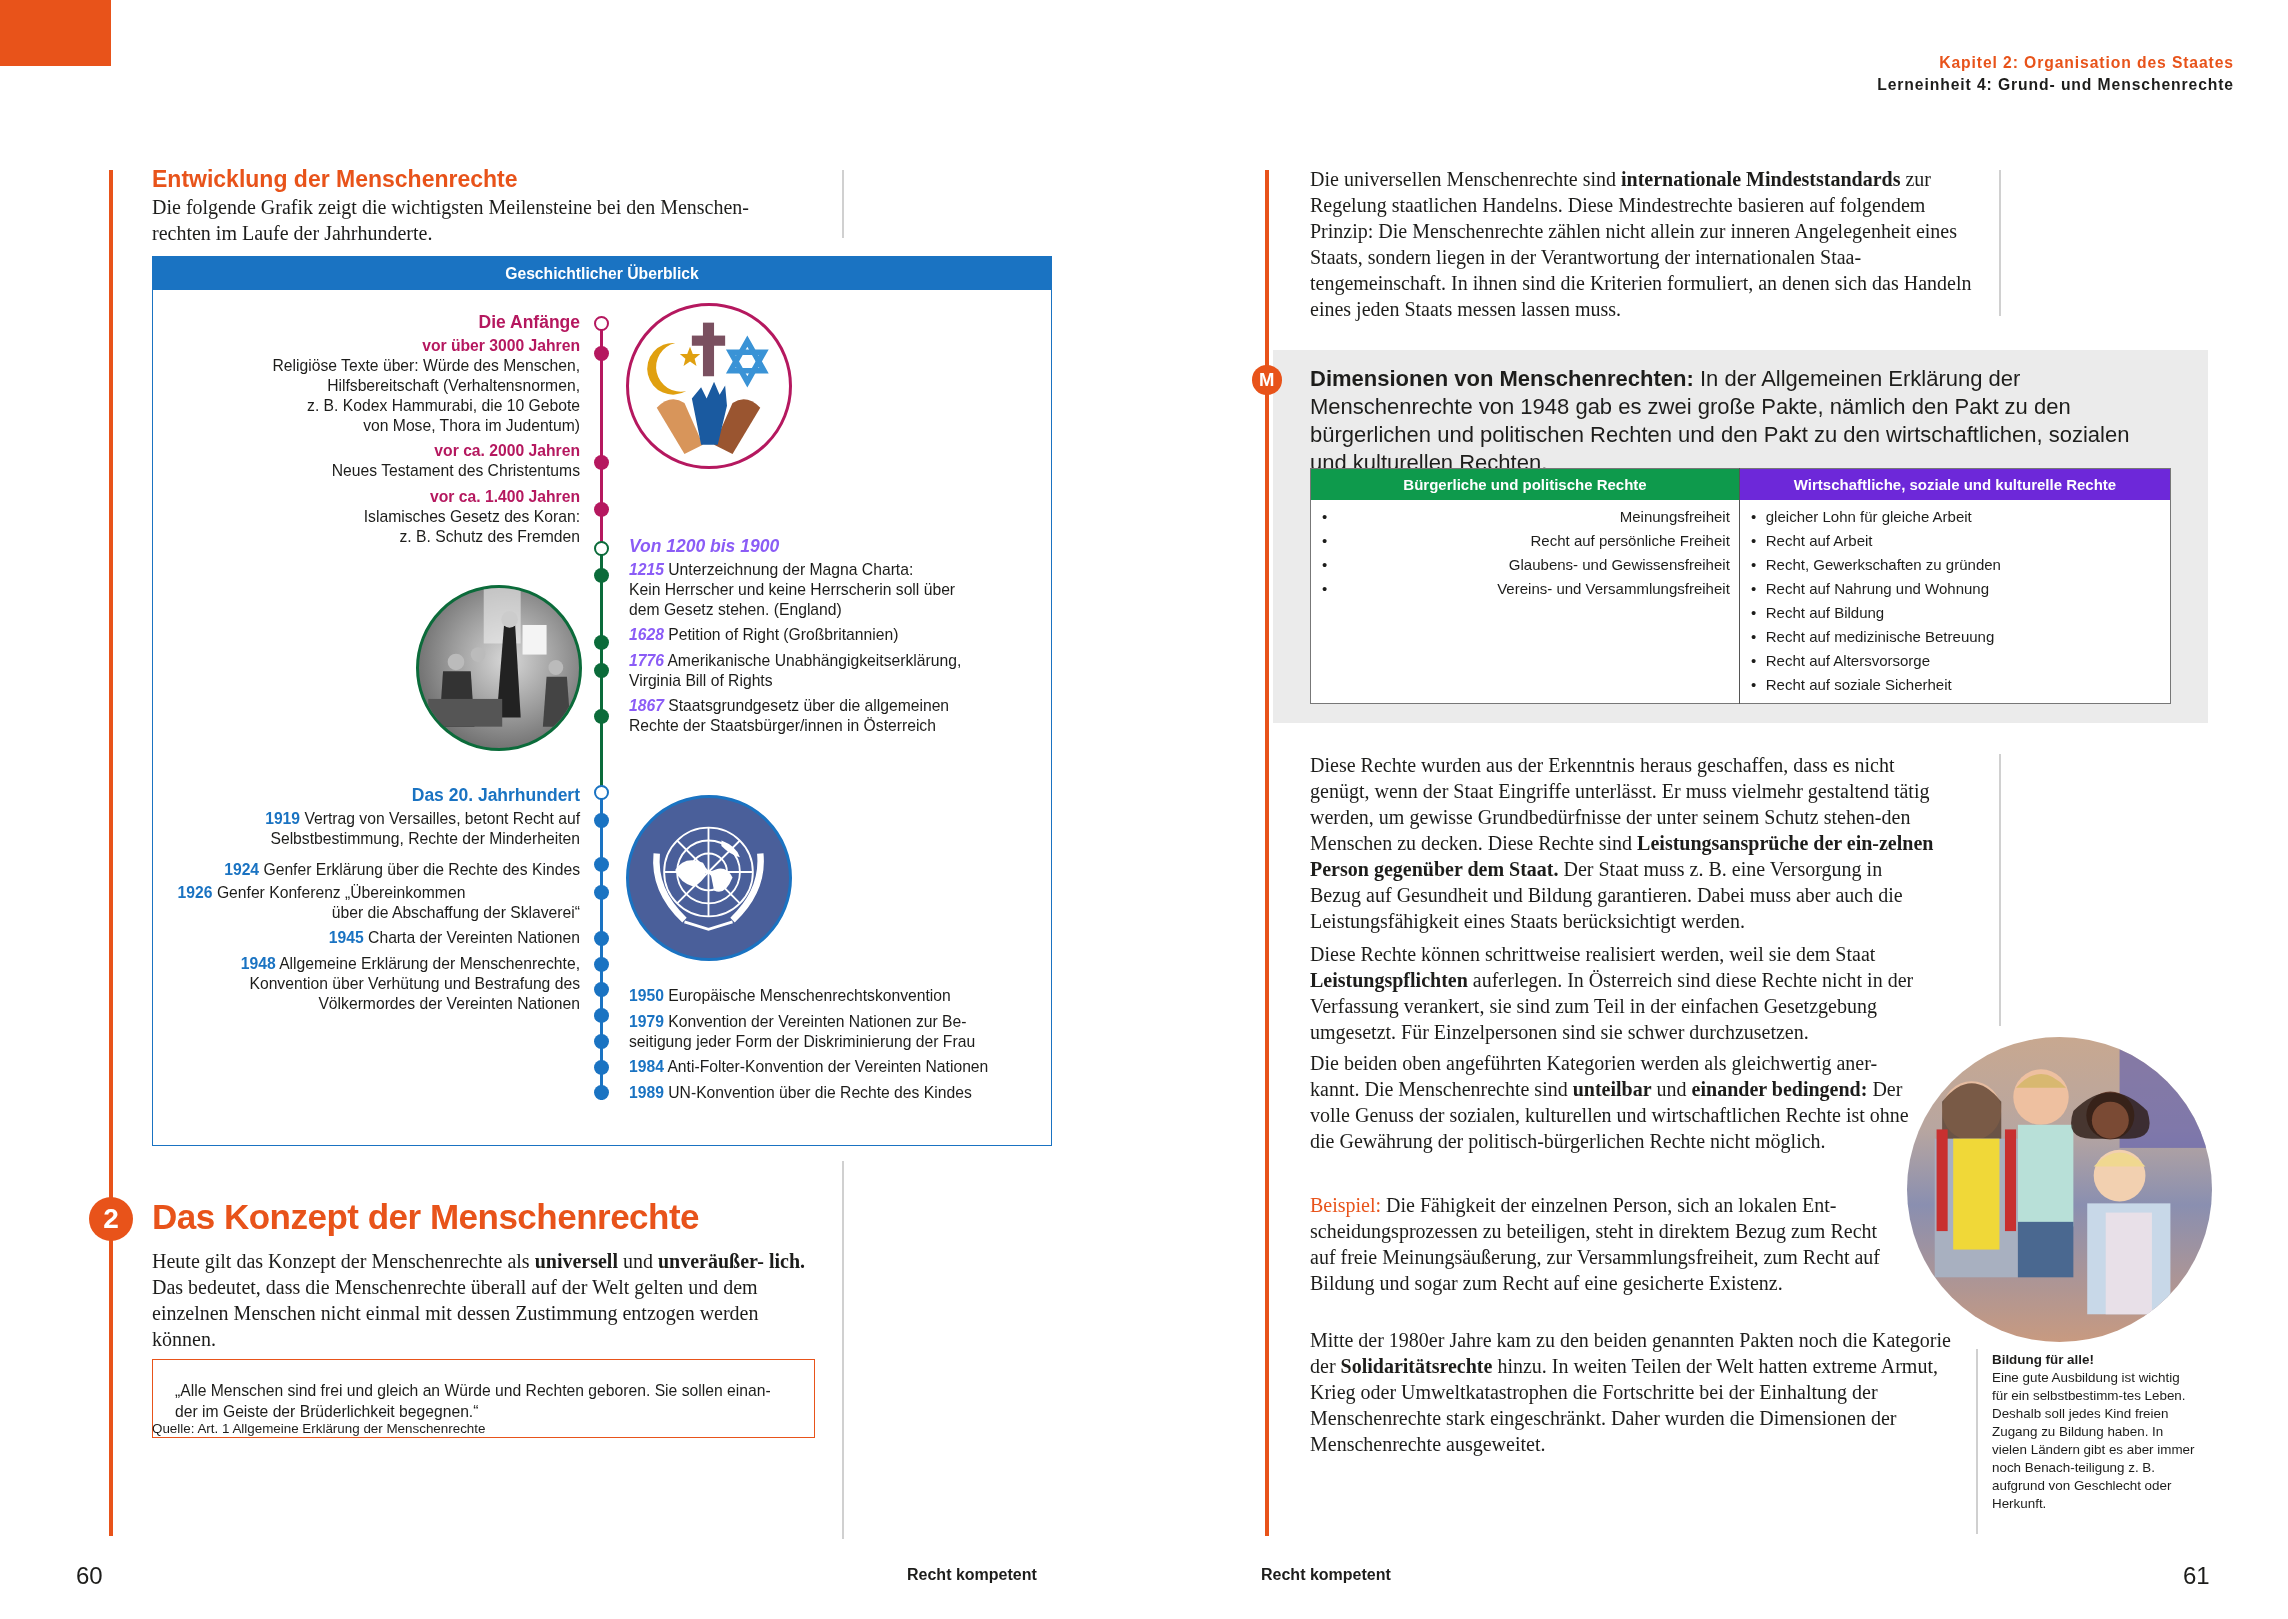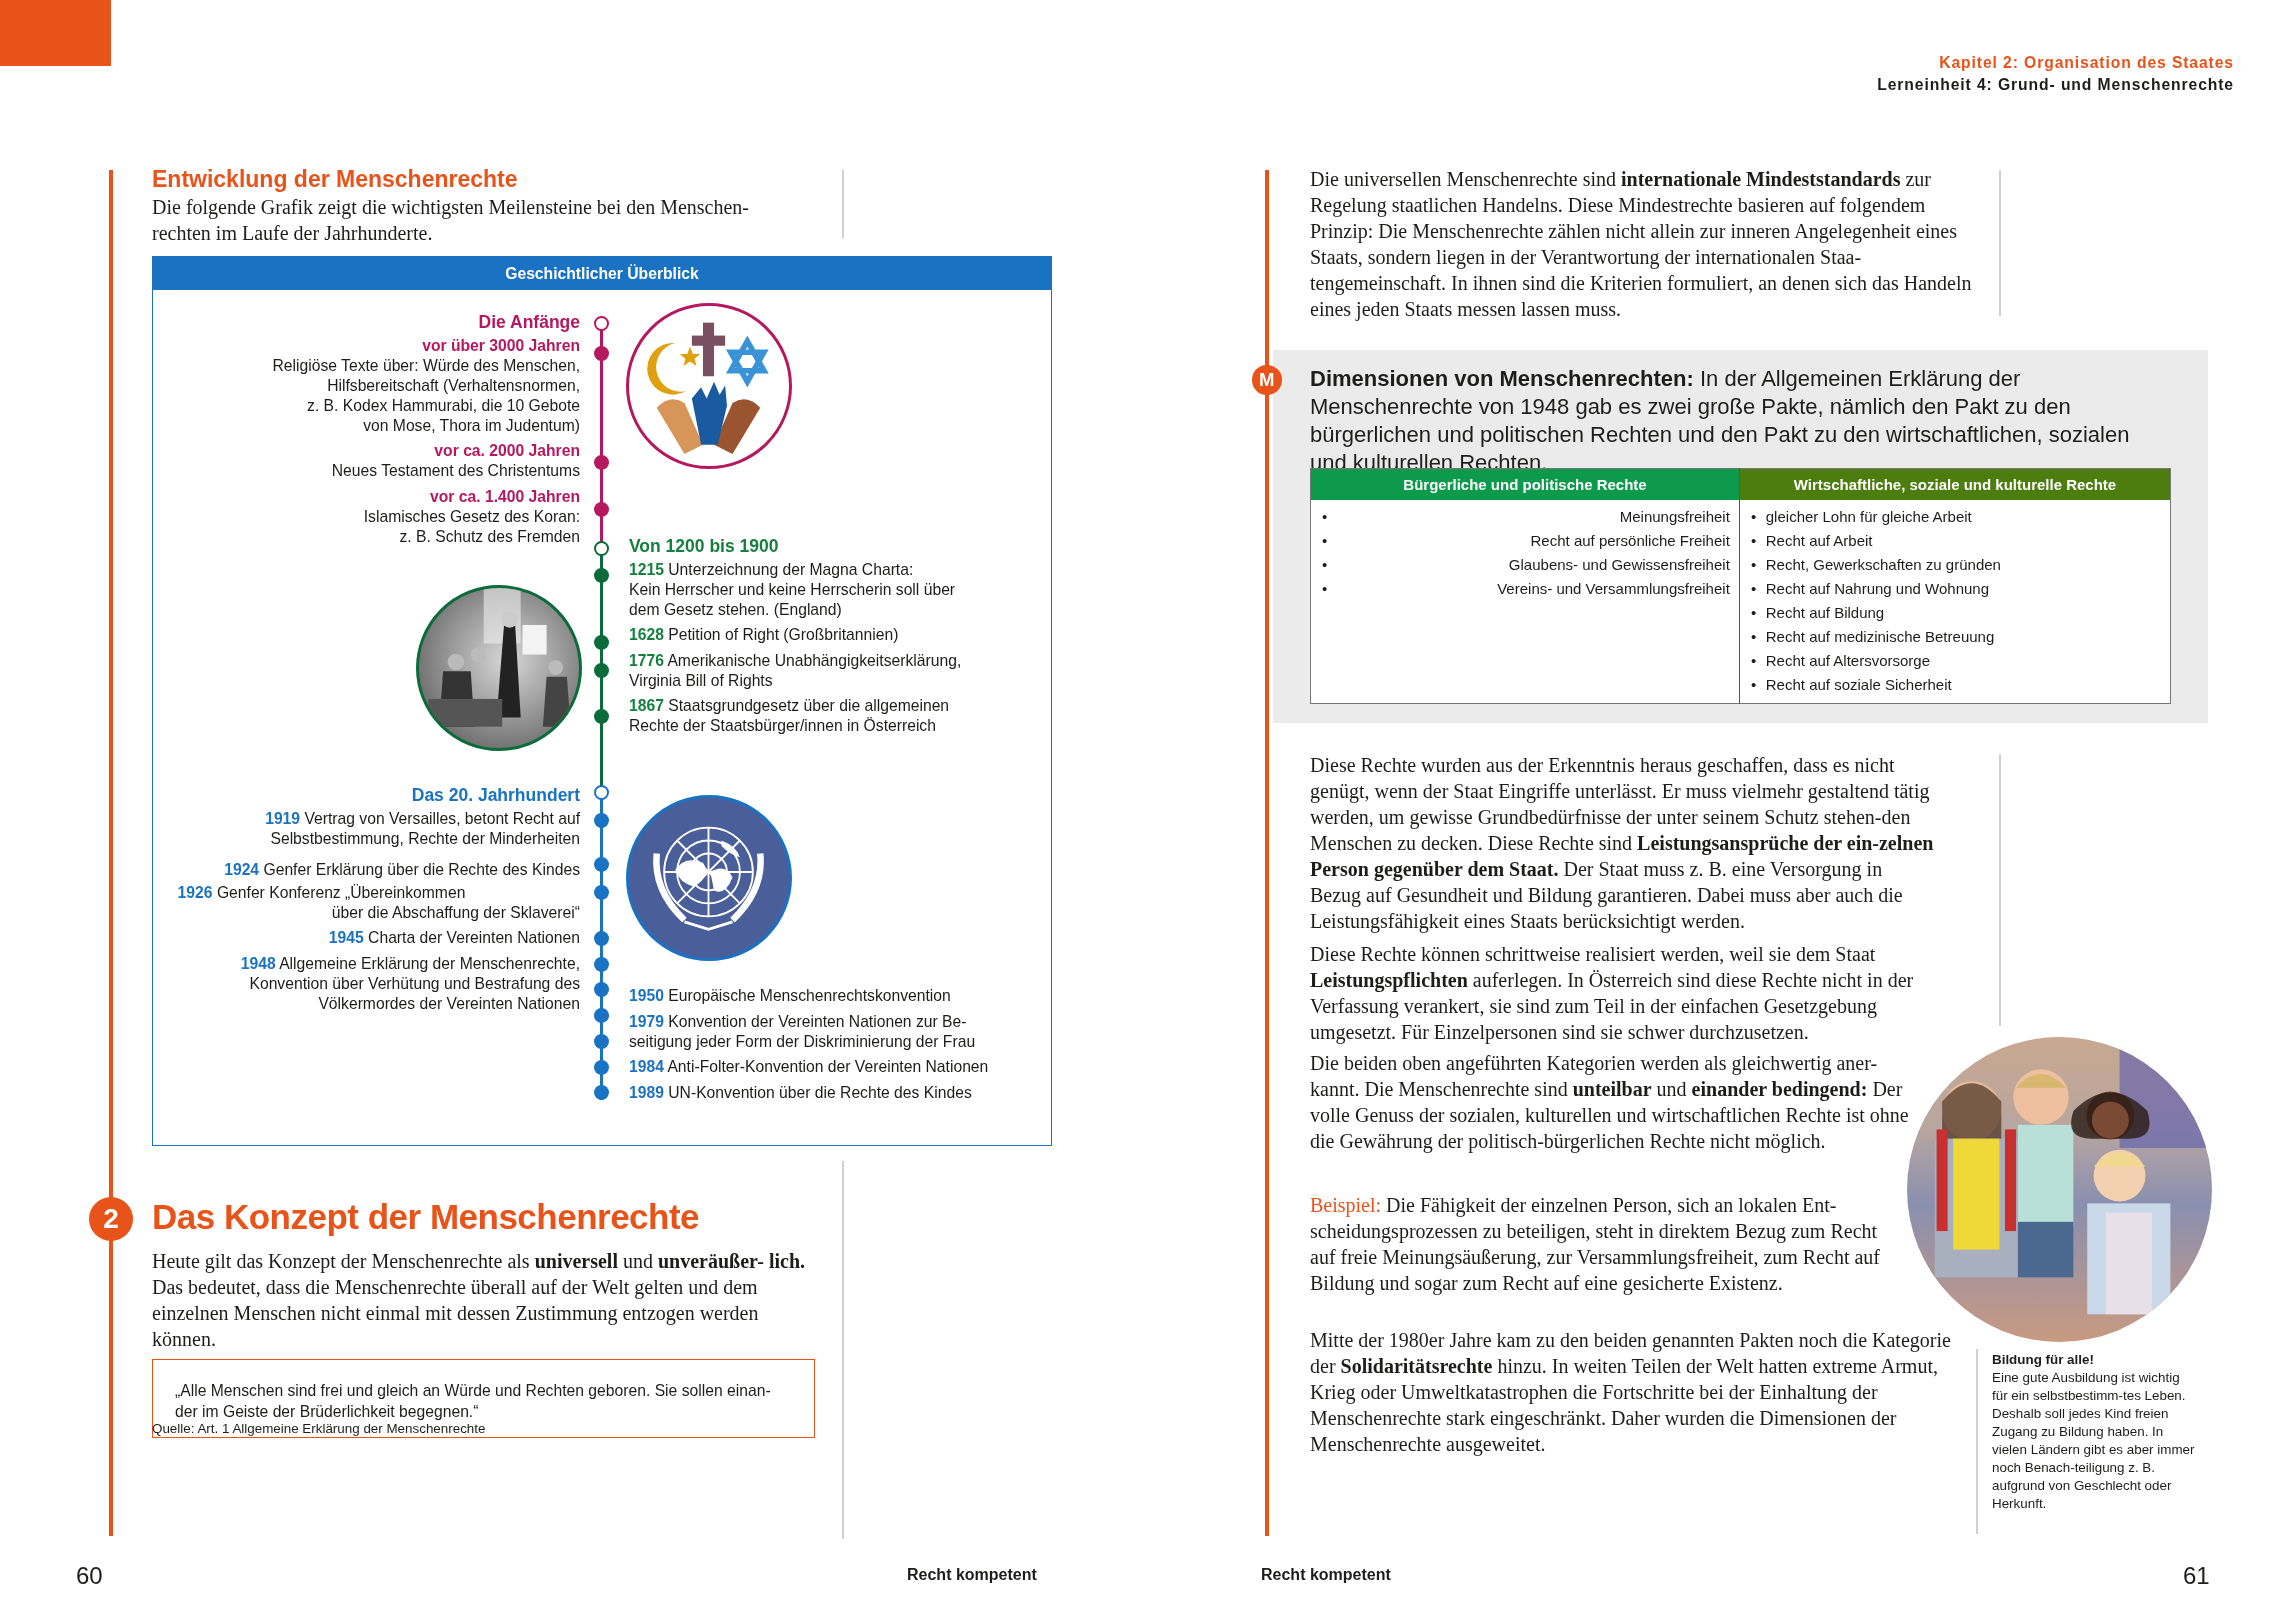--- a/index.html
+++ b/index.html
@@ -25,37 +25,37 @@
   .tl-box { left: 152px; top: 256px; width: 900px; height: 890px; border: 1.8px solid #1a73c2; }
   .tl-header { left: 0; top: 0; width: 100%; height: 33px; background: #1a73c2; color: #fff; font-weight: bold; font-size: 15.7px; text-align: center; line-height: 33px; }
   .tl-line { width: 2.8px; }
   .tl-dot { width: 14.8px; height: 14.8px; border-radius: 50%; margin-left: -6px; }
   .tl-ring { width: 14.8px; height: 14.8px; border-radius: 50%; background: #fff; margin-left: -6px; border: 2.8px solid; }
   .tl-text { font-size: 15.7px; line-height: 20px; color: #1d1d1b; }
   .tl-text.right { text-align: right; }
   .tl-title { font-weight: bold; font-size: 17.5px; }
   .yr { font-weight: bold; }
   .c-mag { color: #b5185f; }
-  .c-grn { color: #15803d; }
+  .c-grn { color: #8b5cf6; font-style: italic; }
   .c-blu { color: #1a73c2; }
 
   .round-img { border-radius: 50%; overflow: hidden; }
 
   .sec-num { width: 44px; height: 44px; border-radius: 50%; background: #e8531a; color: #fff; font-weight: bold; font-size: 28px; text-align: center; line-height: 44px; }
   .sec-title { color: #e8531a; font-size: 35px; font-weight: bold; letter-spacing: -0.5px; }
   .quote-box { border: 1.8px solid #e8531a; padding: 20px 22px; font-size: 15.7px; line-height: 21px; }
   .source { font-size: 13.4px; }
 
   .gray-box { left: 1273px; top: 350px; width: 935px; height: 373px; background: #ebebeb; }
   .m-icon { width: 29.5px; height: 29.5px; border-radius: 50%; background: #e8531a; color: #fff; font-weight: bold; font-size: 18.5px; text-align: center; line-height: 29.5px; }
   .dim-text { font-size: 22px; line-height: 28px; color: #1d1d1b; }
   .rights-table { left: 1310px; top: 468px; width: 861px; border: 1.8px solid #777; border-collapse: collapse; background: #fff; }
   .rights-table th { height: 31px; color: #fff; font-size: 15px; font-weight: bold; text-align: center; }
   .rights-table th.g { background: #0e9a4c; border-right: 1.8px solid #555; }
-  .rights-table th.b { background: #4d7c0f; margin-top: 29px; }
+  .rights-table th.b { background: #6d28d9; margin-top: 29px; }
   .rights-table td { vertical-align: top; padding: 5.5px 9.2px; font-size: 15px; line-height: 24px; }
   .rights-table td.l { border-right: 1.8px solid #555; width: 429px; text-align: right; }
   .rights-table li { list-style: none; position: relative; padding-left: 16.6px; }
   .rights-table li::before { content: "•"; position: absolute; left: 1.8px; }
 
   .caption { font-size: 13.4px; line-height: 18px; }
   .page-num { font-size: 24px; top: 1562px; }
   .footer { font-size: 16px; font-weight: bold; top: 1566px; }
   .orange-inline { color: #e8531a; }
 </style>

